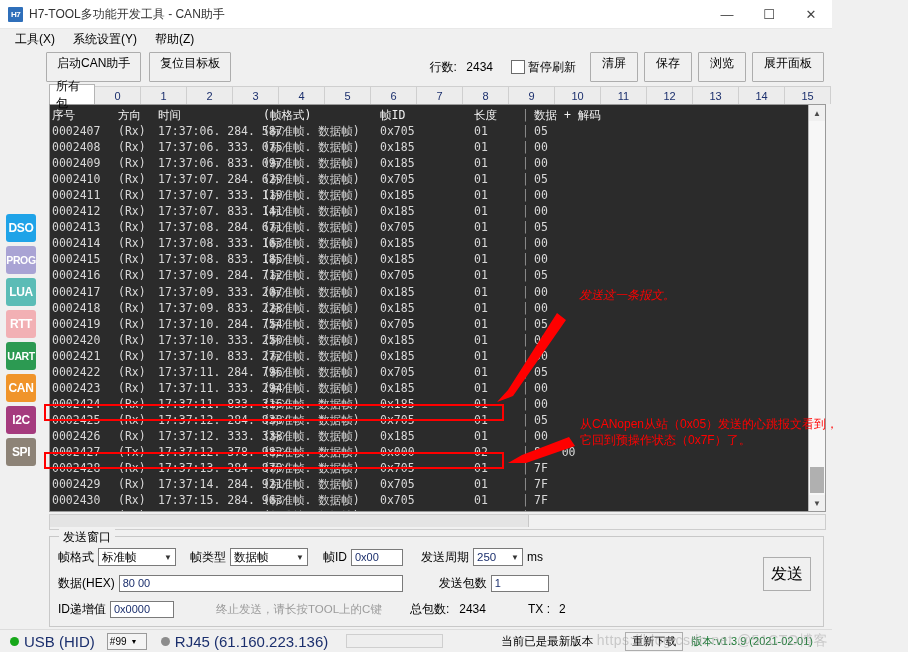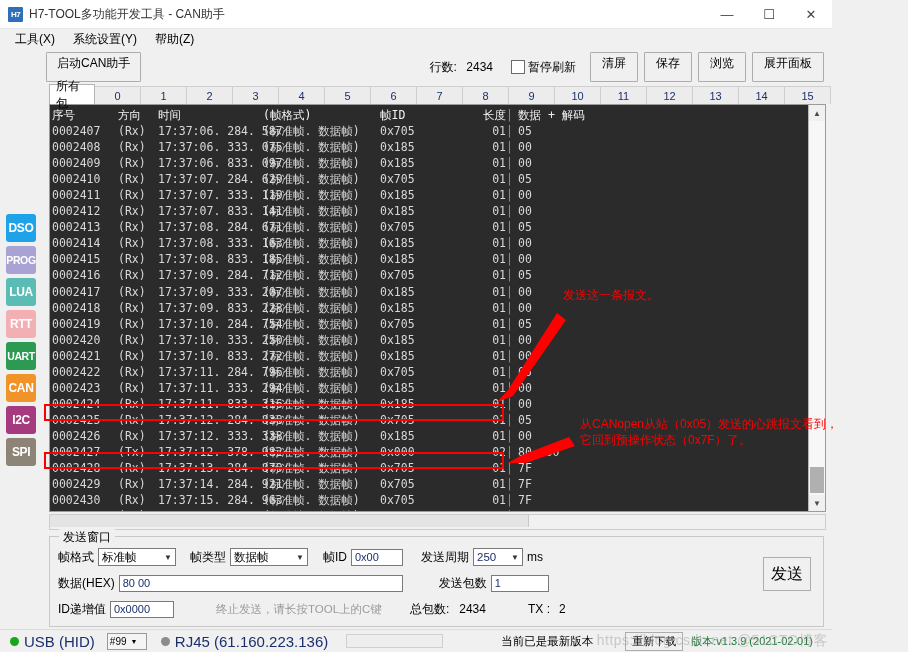--- a/index.html
+++ b/index.html
@@ -56,21 +56,21 @@
   .logwrap{flex:1 1 auto;display:flex;min-height:0;margin:0 4px 0 7px;border:1px solid #9a9a9a;background:#2b2b2b;position:relative;}
   .log{flex:1 1 auto;overflow:hidden;background:#2b2b2b;position:relative;padding:2px 0 0 2px;}
   .logline{height:16.05px;line-height:16px;white-space:pre;font-family:"DejaVu Sans Mono","Liberation Mono",monospace;
     font-size:11.5px;color:#d8d8d8;display:flex;align-items:center;}
   .logline.header{color:#f2f2f2;}
   .c-seq{width:66px;flex:0 0 auto;}
   .c-dir{width:40px;flex:0 0 auto;}
   .c-time{width:105px;flex:0 0 auto;}
   .c-fmt{width:117px;flex:0 0 auto;}
   .c-id{width:78px;flex:0 0 auto;}
-  .c-len{width:48px;flex:0 0 auto;text-align:right;}
+  .c-len{width:48px;flex:0 0 auto;text-align:left;margin-left:16px;}
   .c-bar{width:12px;flex:0 0 auto;color:#8e8e8e;}
   .c-data{flex:1 1 auto;}
   .logline.header .c-seq{width:66px;}
   .logline.header .c-dir{width:40px;}
 
   
   .vscroll{width:16px;flex:0 0 auto;background:#f5f5f5;border-left:1px solid #b8b8b8;
     display:flex;flex-direction:column;align-items:center;position:relative;}
   .sb-arrow{width:16px;height:16px;display:flex;align-items:center;justify-content:center;color:#4a4a4a;font-size:8px;background:#f0f0f0;}
   .sb-track{flex:1 1 auto;width:16px;background:#f7f7f7;position:relative;}
@@ -144,20 +144,21 @@
       <div class="rail-btn" style="background:#2c9a52;font-size:10.5px">UART</div>
       <div class="rail-btn" style="background:#f0942a">CAN</div>
       <div class="rail-btn" style="background:#a53b7e">I2C</div>
       <div class="rail-btn" style="background:#8d8377">SPI</div>
     </div>
 
     <div class="main">
 
       <div class="toolbar">
         <div class="btn">启动CAN助手</div>
+        <div class="btn">复位目标板</div>
         <div class="tb-right">
           <div class="rowcount">
             <span>行数:</span>
             <span style="margin-left:6px">2434</span>
           </div>
           <div class="chk-wrap">
             <span class="chk"></span>
             <span>暂停刷新</span>
           </div>
           <div class="btn small">清屏</div>
@@ -308,18 +309,18 @@
     <div class="hl-box" style="left:44px;top:404px;width:460px;height:17px;"></div>
     <div class="hl-box" style="left:44px;top:452px;width:460px;height:17px;"></div>
 
     <svg width="908" height="652" style="position:absolute;left:0;top:0">
 
       <polygon points="557,313 508,390 497,402 513,396 566,320" fill="#ff0000"></polygon>
 
       <polygon points="569,437 522,455 508,463 526,463 575,446" fill="#ff0000"></polygon>
     </svg>
 
-    <div class="anno-text" style="left:563px;top:287px;">发送这一条报文。</div>
+    <div class="anno-text" style="left:579px;top:287px;font-style:italic;">发送这一条报文。</div>
     <div class="anno-text" style="left:580px;top:416px;">从CANopen从站（0x05）发送的心跳报文看到，
 它回到预操作状态（0x7F）了。</div>
   </div>
 
 </div>
 
 </body></html>

